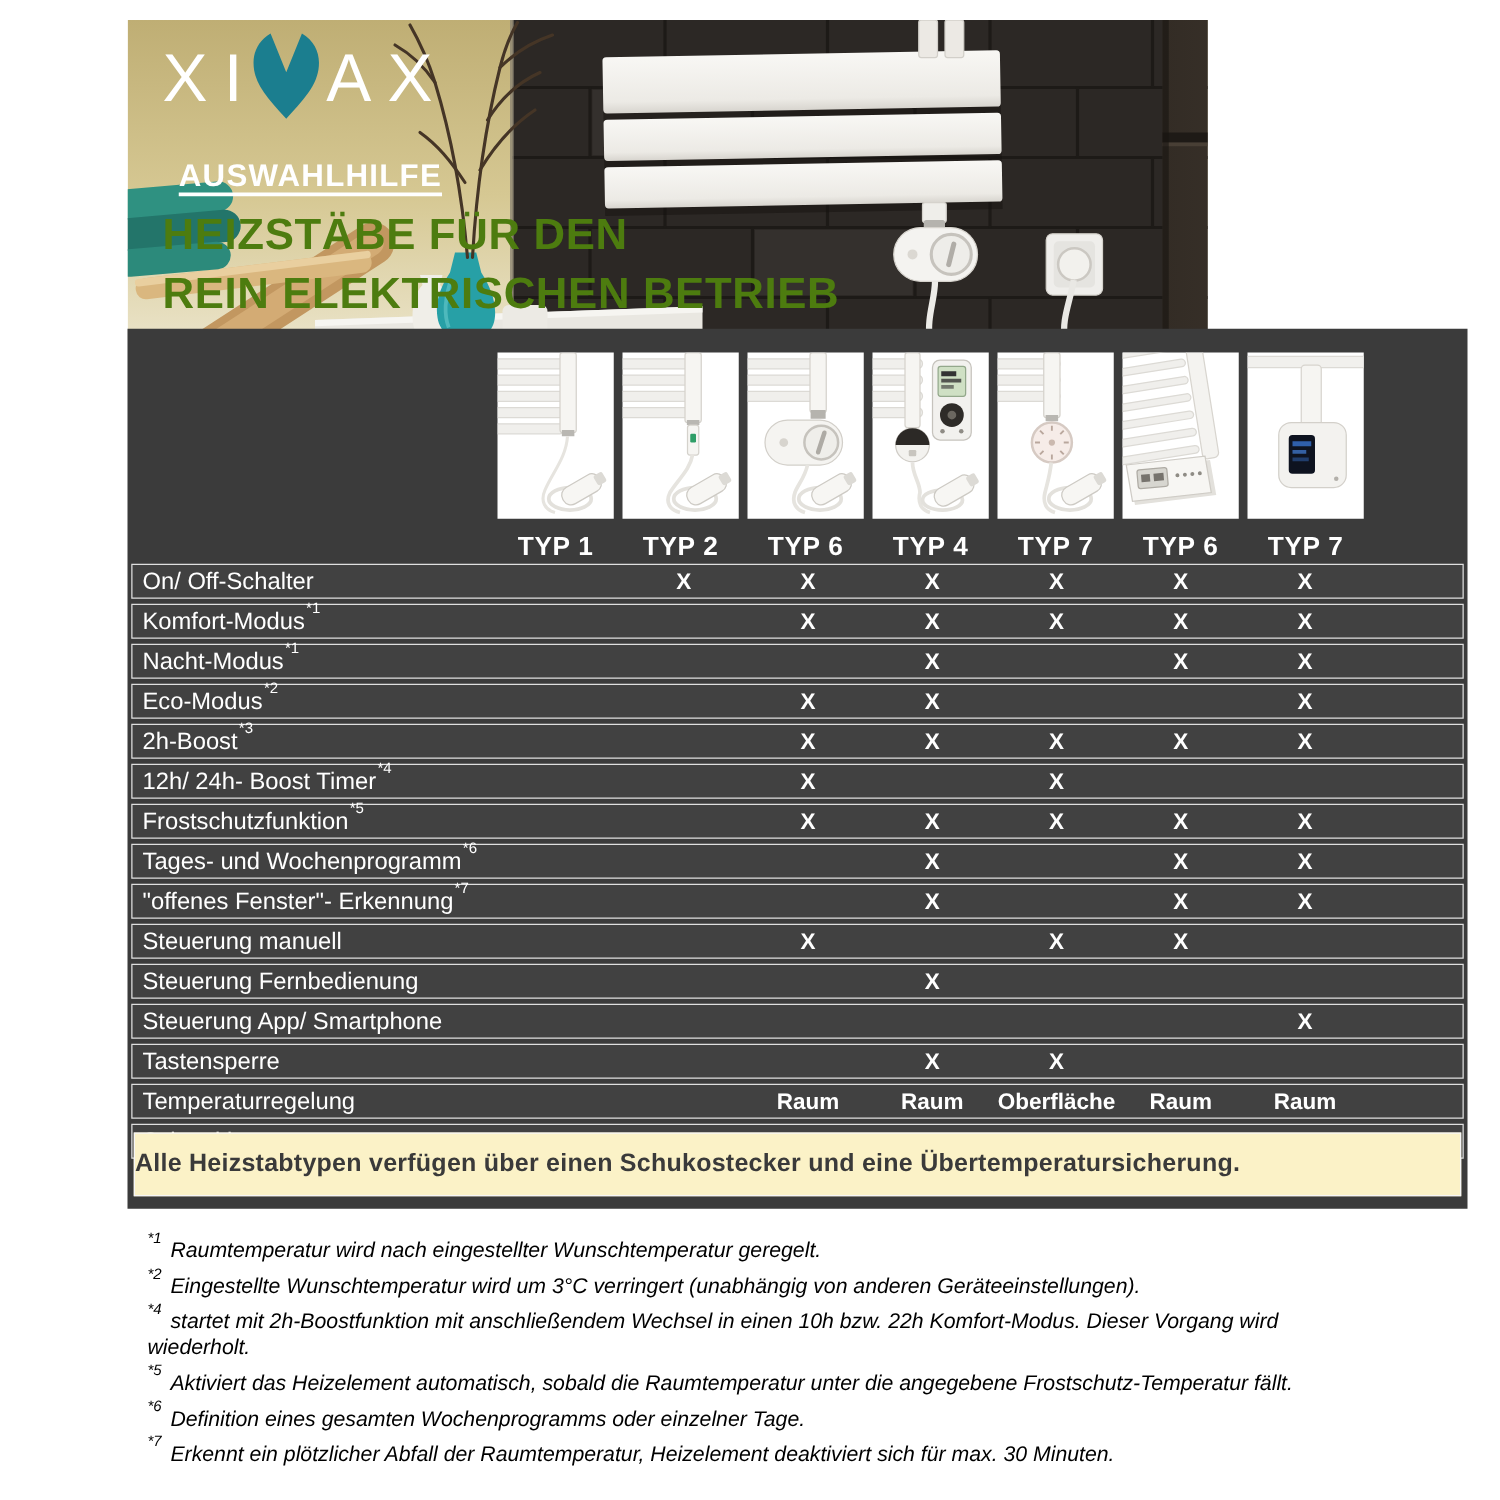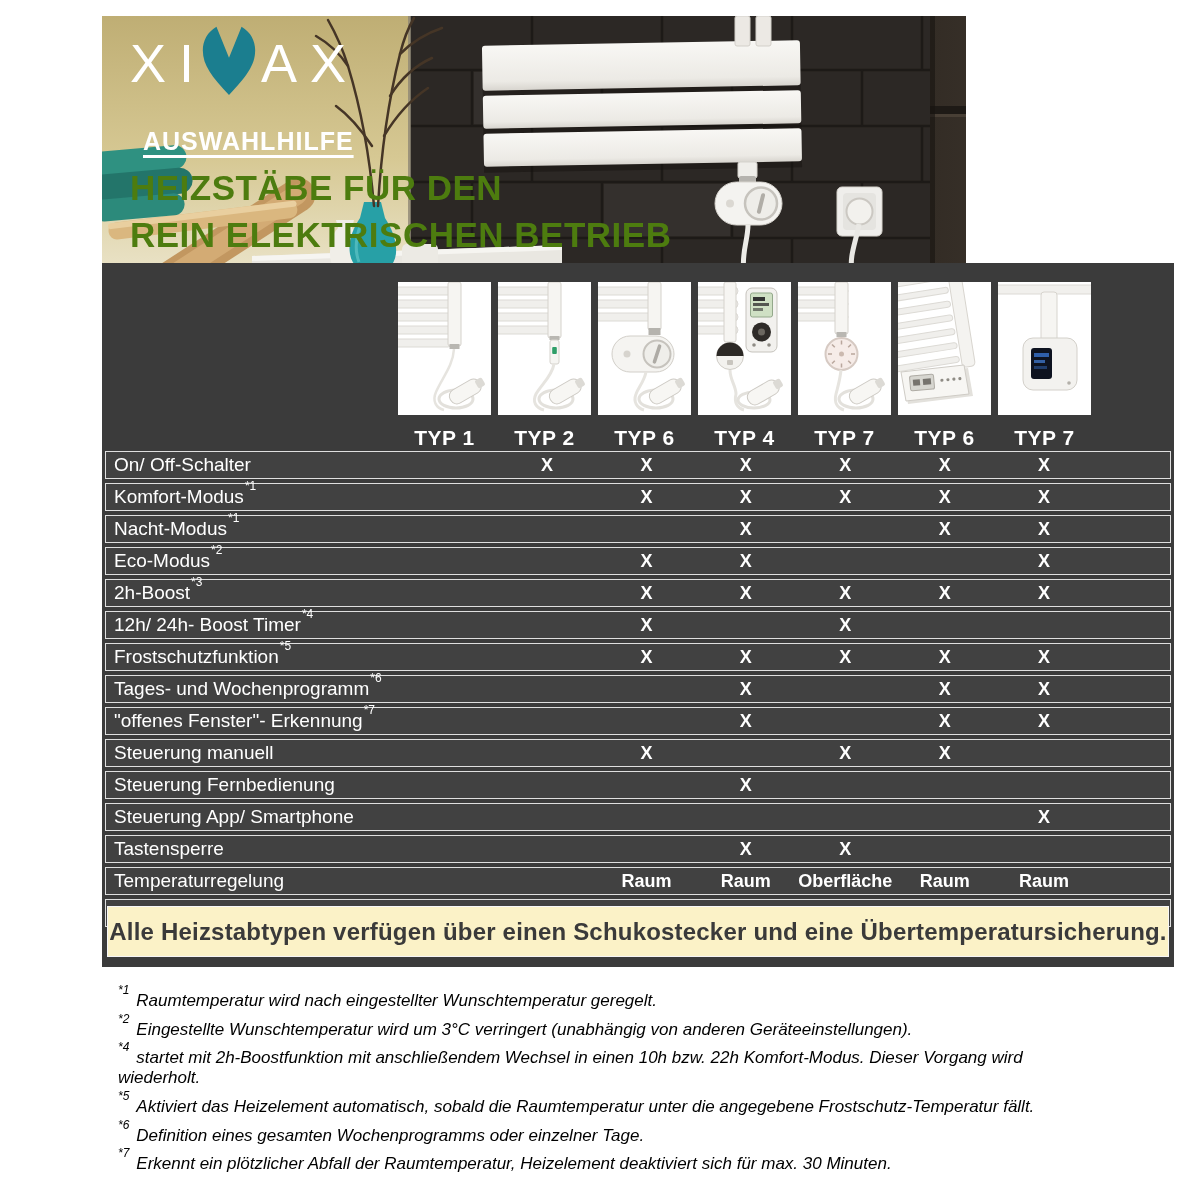--- a/index.html
+++ b/index.html
@@ -25,22 +25,22 @@
   .thumb svg{display:block;width:93px;height:133px;}
   .typrow{position:absolute;top:163px;left:296px;display:flex;gap:7px;}
   .typlabel{width:93px;text-align:center;color:#fff;font-weight:700;font-size:21px;letter-spacing:0.5px;}
   .rows{position:absolute;top:188px;left:3px;right:3px;}
   .trow{height:26px;margin-bottom:4px;border:1px solid #dfdfdf;background:#414141;
         display:flex;align-items:center;box-sizing:content-box;}
   .tlabel{flex:0 0 292px;box-sizing:border-box;padding-left:8px;color:#fff;font-size:19px;white-space:nowrap;}
   .fsup{font-size:12px;position:relative;top:-6px;margin-left:1px;}
   .tcell{flex:0 0 99.4px;text-align:center;color:#fff;font-weight:700;font-size:18px;}
   .note{position:absolute;left:5px;right:5px;top:643px;height:49px;background:#fbf2c7;
-        border:1px solid #f6f6f6;color:#3a3a3a;font-weight:700;font-size:24px;
-        text-align:center;line-height:49px;letter-spacing:0.2px;}
+        border:1px solid #f6f6f6;color:#3a3a3a;font-weight:700;font-size:20px;
+        line-height:49px;letter-spacing:0.2px;}
 
   
   .footnotes{position:absolute;left:102px;top:988px;width:996px;}
   .fn{font-style:italic;color:#000000;font-size:17px;margin-bottom:6px;padding-left:16px;}
   .fnm{font-size:12px;position:relative;top:-5px;margin-right:7px;}
 </style>
 </head>
 <body>
 
 <div class="page">

